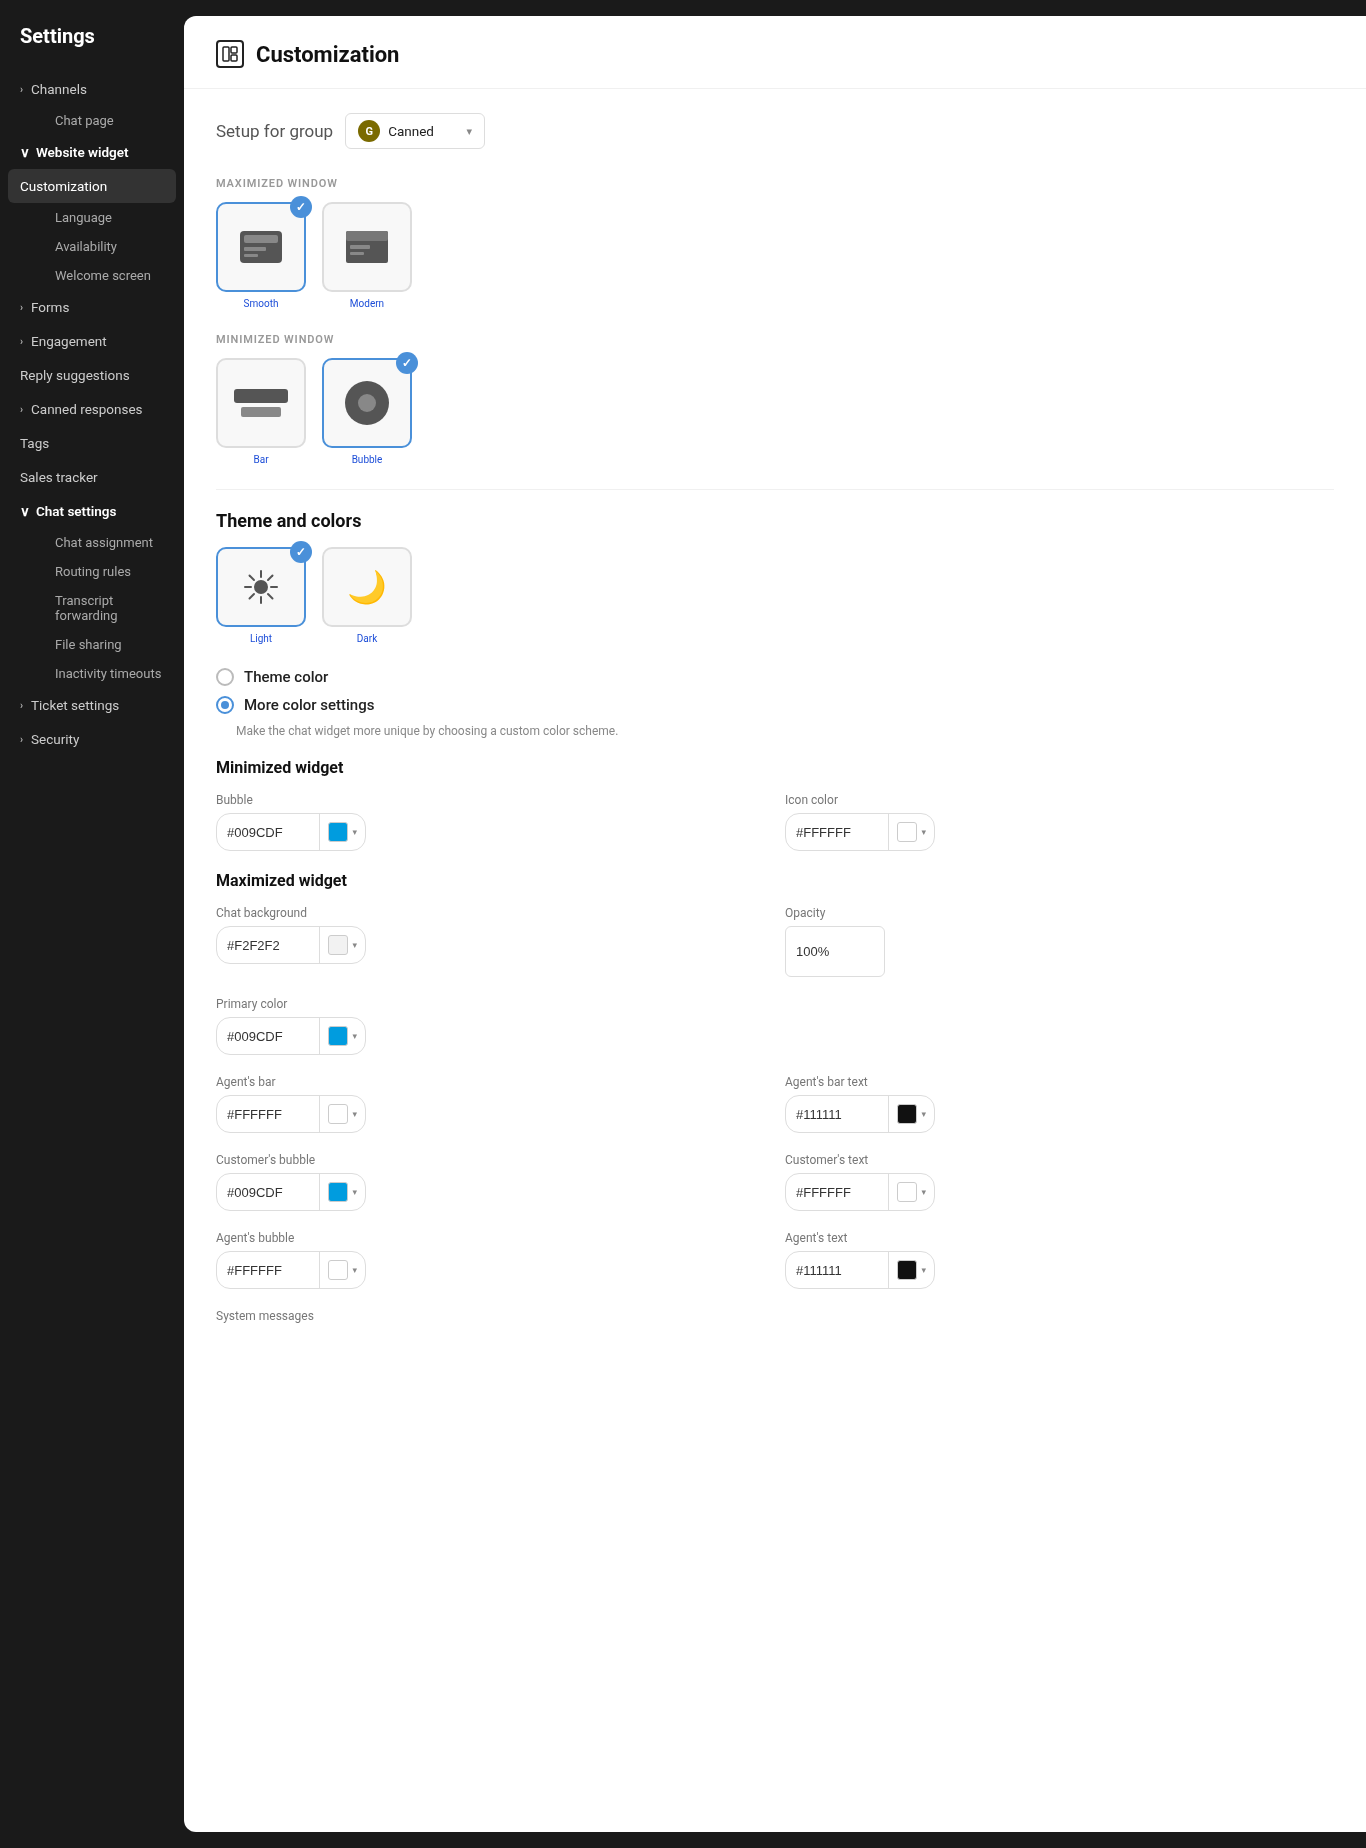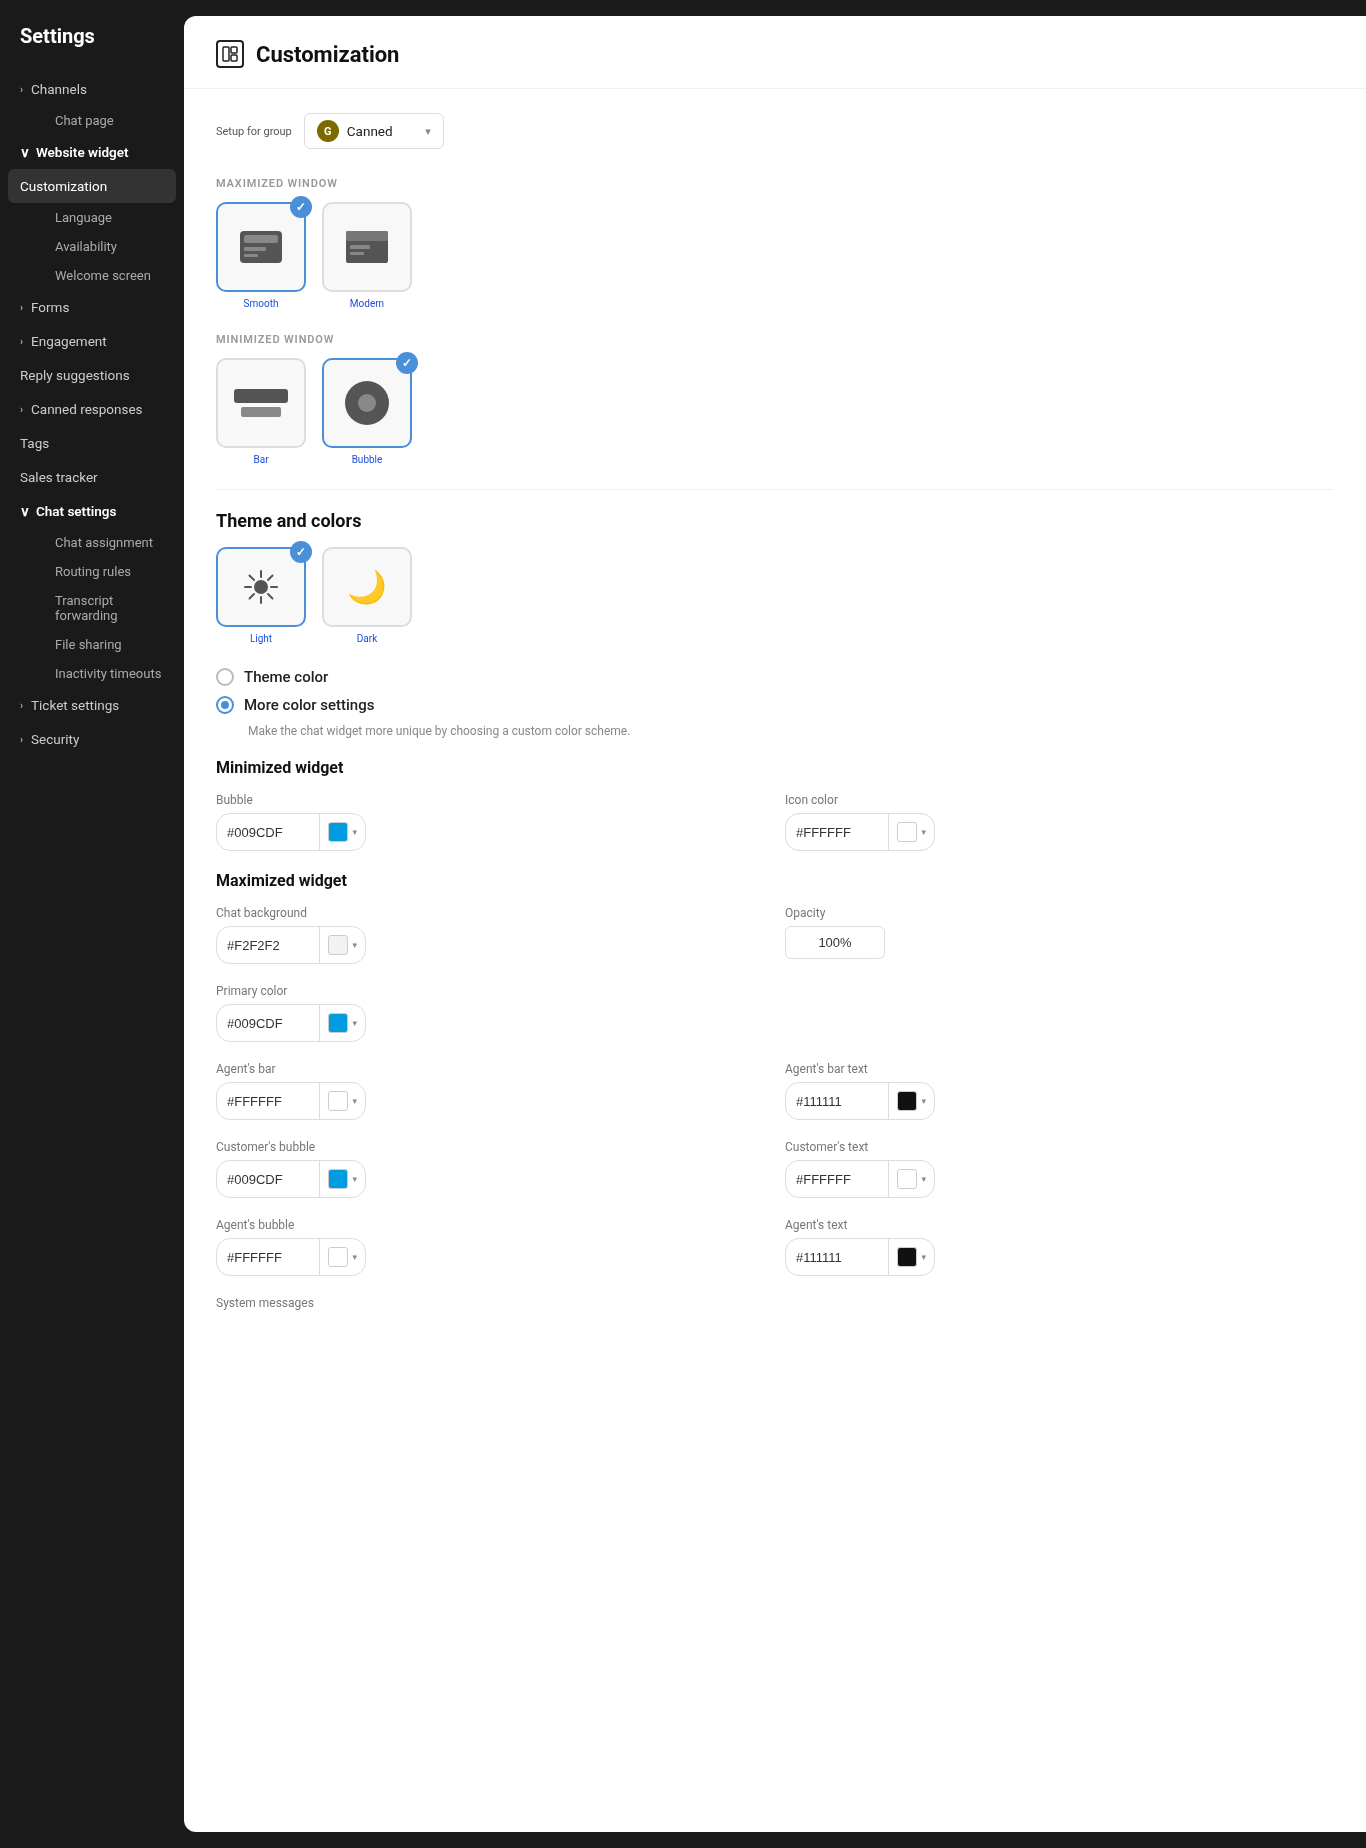--- a/index.html
+++ b/index.html
@@ -100,21 +100,21 @@
       padding: 24px 32px;
     }
     .setup-for-group {
       display: flex;
       align-items: center;
       gap: 12px;
       margin-bottom: 28px;
     }
     .setup-label {
       color: #555;
-      font-size: 11px;
+      font-size: 17px;
     }
     .group-select {
       display: flex;
       align-items: center;
       gap: 8px;
       border: 1px solid #ddd;
       border-radius: 6px;
       padding: 6px 12px;
       cursor: pointer;
       background: #fff;
@@ -251,21 +251,21 @@
       border-radius: 50%;
     }
     .radio-label {
       font-size: 15px;
       color: #222;
       font-weight: 500;
     }
     .radio-sub {
       font-size: 12px;
       color: #888;
-      margin-left: 32px;
+      margin-left: 20px;
       margin-bottom: 16px;
     }
 
     
     .color-fields-section {
       margin-top: 20px;
     }
     .color-fields-title {
       font-size: 16px;
       font-weight: 700;
@@ -320,26 +320,25 @@
       border: 1px solid #ccc;
     }
     .swatch-chevron {
       font-size: 9px;
       color: #888;
     }
     .opacity-input {
       width: 100%;
       border: 1px solid #ddd;
       border-radius: 6px;
-      padding: 8px 10px;
+      padding: 17px 10px;
       font-size: 13px;
       color: #333;
       outline: none;
       max-width: 100px;
-      text-align: center;
     }
 
     hr.divider {
       border: none;
       border-top: 1px solid #f0f0f0;
       margin: 20px 0;
     }
   </style>
 </head>
 <body>

